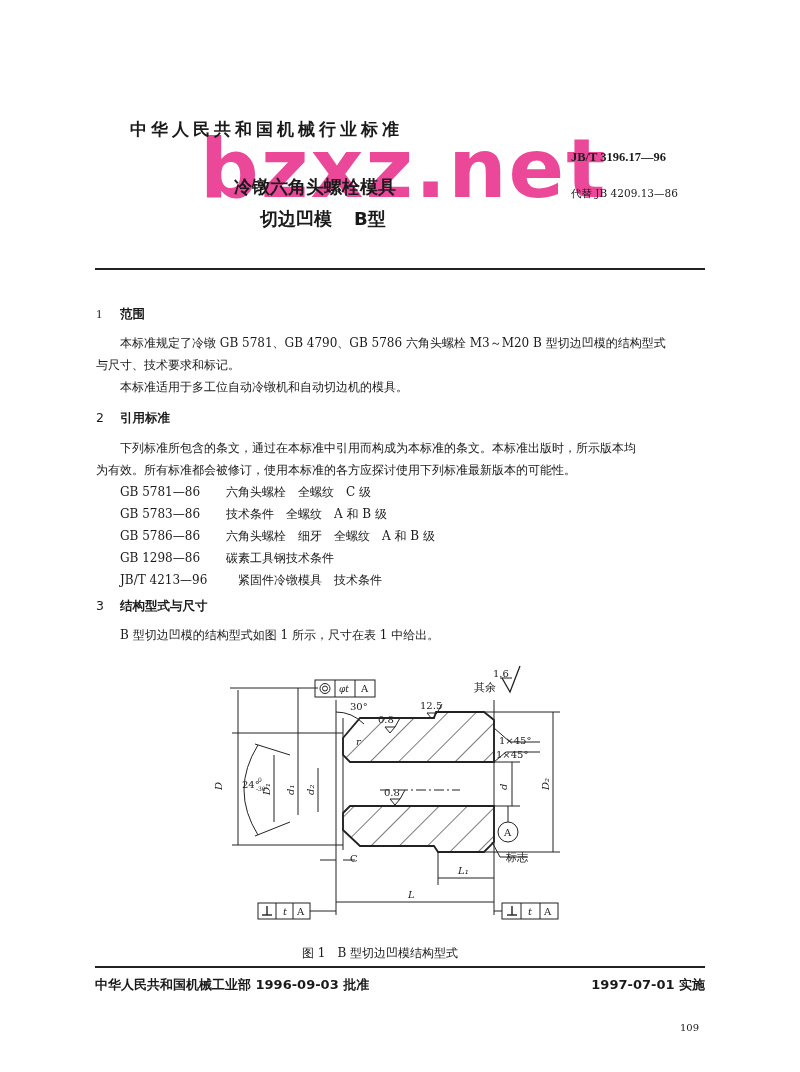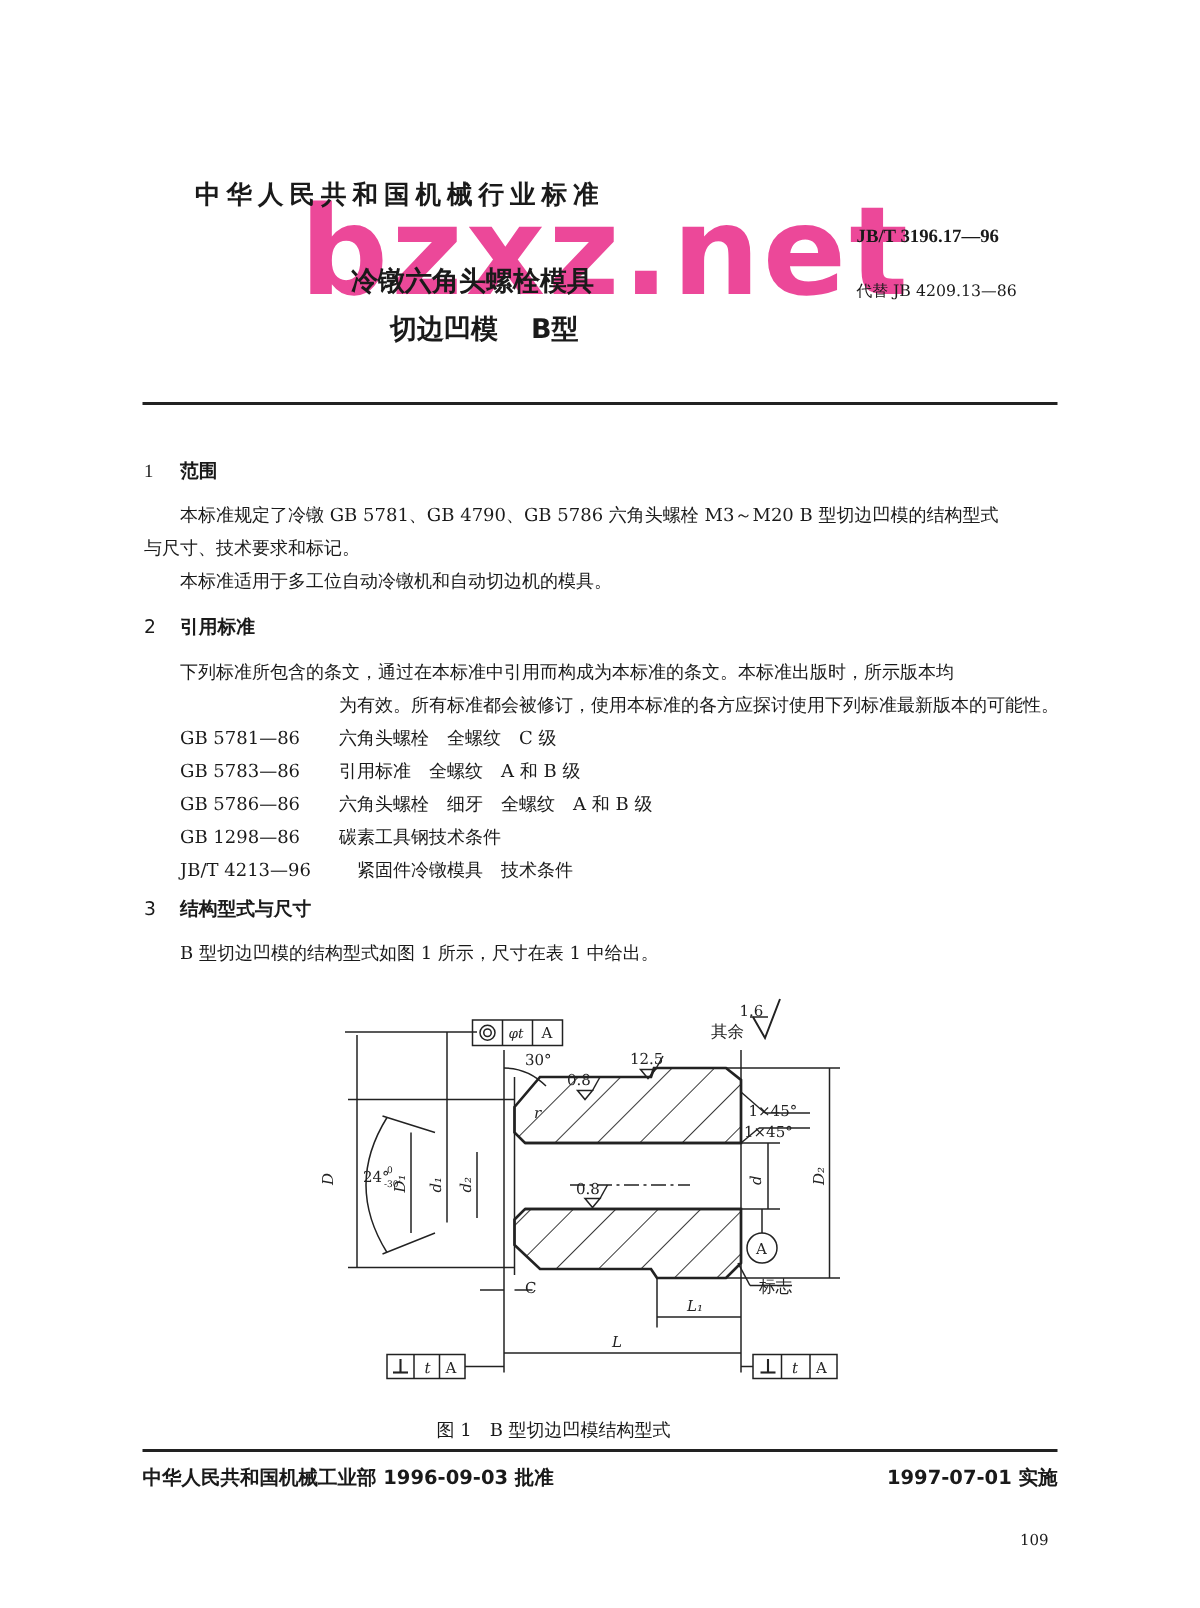--- a/index.html
+++ b/index.html
@@ -19,21 +19,21 @@
   .h { font-family:"DejaVu Sans","Liberation Sans",sans-serif; font-weight:bold; font-size:12.5px; left:96px; }
   .h .num { display:inline-block; width:24px; font-weight:normal; }
   .p { font-size:12px; line-height:22px; }
   .indent { left:120px; }
   .full { left:96px; width:610px; }
   .ref { left:120px; font-size:12px; }
   .ref span { display:inline-block; }
   .foot-left { left:95px; top:976px; font-family:"DejaVu Sans","Liberation Sans",sans-serif; font-weight:bold; font-size:13px; }
   .foot-right { right:95px; top:976px; font-family:"DejaVu Sans","Liberation Sans",sans-serif; font-weight:bold; font-size:13px; }
   .pageno { left:680px; top:1022px; font-size:10px; }
-  .caption { left:291px; top:945px; font-size:12px; }
+  .caption { left:302px; top:945px; font-size:12px; }
   svg text { font-family:"DejaVu Serif","Liberation Serif",serif; }
 </style>
 </head>
 <body>
 
 <div class="abs watermark">bzxz.net</div>
 <div class="abs org">中华人民共和国机械行业标准</div>
 <div class="abs stdno">JB/T 3196.17—96</div>
 <div class="abs replace">代替 JB 4209.13—86</div>
 <div class="abs title1">冷镦六角头螺栓模具</div>
@@ -46,27 +46,27 @@
   <span class="num">1</span><span>范围</span>
 </div>
 <div class="abs p indent" style="top:332px;">本标准规定了冷镦 GB 5781、GB 4790、GB 5786 六角头螺栓 M3～M20 B 型切边凹模的结构型式</div>
 <div class="abs p full" style="top:354px;">与尺寸、技术要求和标记。</div>
 <div class="abs p indent" style="top:376px;">本标准适用于多工位自动冷镦机和自动切边机的模具。</div>
 
 <div class="abs h" style="top:410px;">
   <span class="num">2</span><span>引用标准</span>
 </div>
 <div class="abs p indent" style="top:437px;">下列标准所包含的条文，通过在本标准中引用而构成为本标准的条文。本标准出版时，所示版本均</div>
-<div class="abs p full" style="top:459px;text-align:right;">为有效。所有标准都会被修订，使用本标准的各方应探讨使用下列标准最新版本的可能性。</div>
+<div class="abs p full" style="top:459px;">为有效。所有标准都会被修订，使用本标准的各方应探讨使用下列标准最新版本的可能性。</div>
 
 <div class="abs ref p" style="top:481px;">
   <span style="width:106px;">GB 5781—86</span><span>六角头螺栓　全螺纹　C 级</span>
 </div>
 <div class="abs ref p" style="top:503px;">
-  <span style="width:106px;">GB 5783—86</span><span>引用标准　全螺纹　A 和 B 级</span>
+  <span style="width:106px;">GB 5783—86</span><span>技术条件　全螺纹　A 和 B 级</span>
 </div>
 <div class="abs ref p" style="top:525px;">
   <span style="width:106px;">GB 5786—86</span><span>六角头螺栓　细牙　全螺纹　A 和 B 级</span>
 </div>
 <div class="abs ref p" style="top:547px;">
   <span style="width:106px;">GB 1298—86</span><span>碳素工具钢技术条件</span>
 </div>
 <div class="abs ref p" style="top:569px;">
   <span style="width:118px;">JB/T 4213—96</span><span>紧固件冷镦模具　技术条件</span>
 </div>

